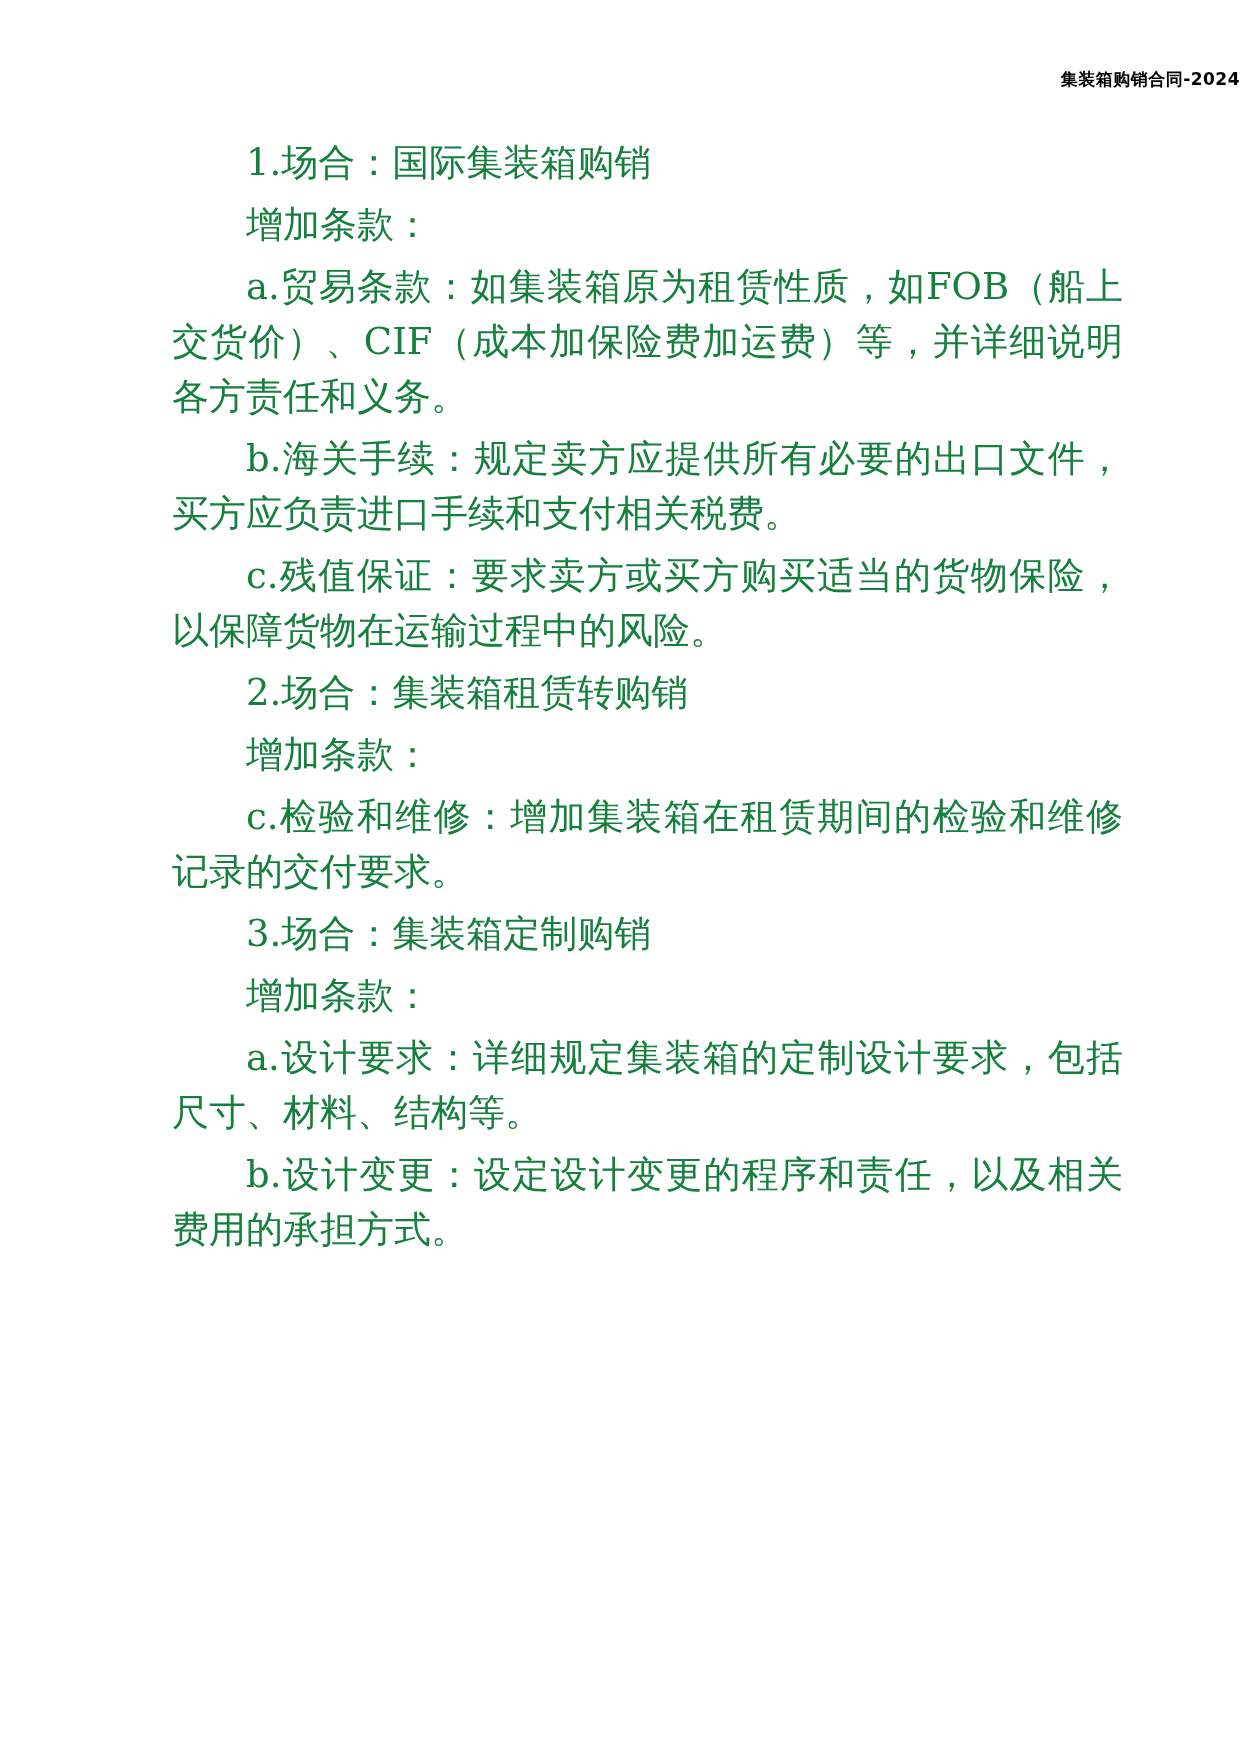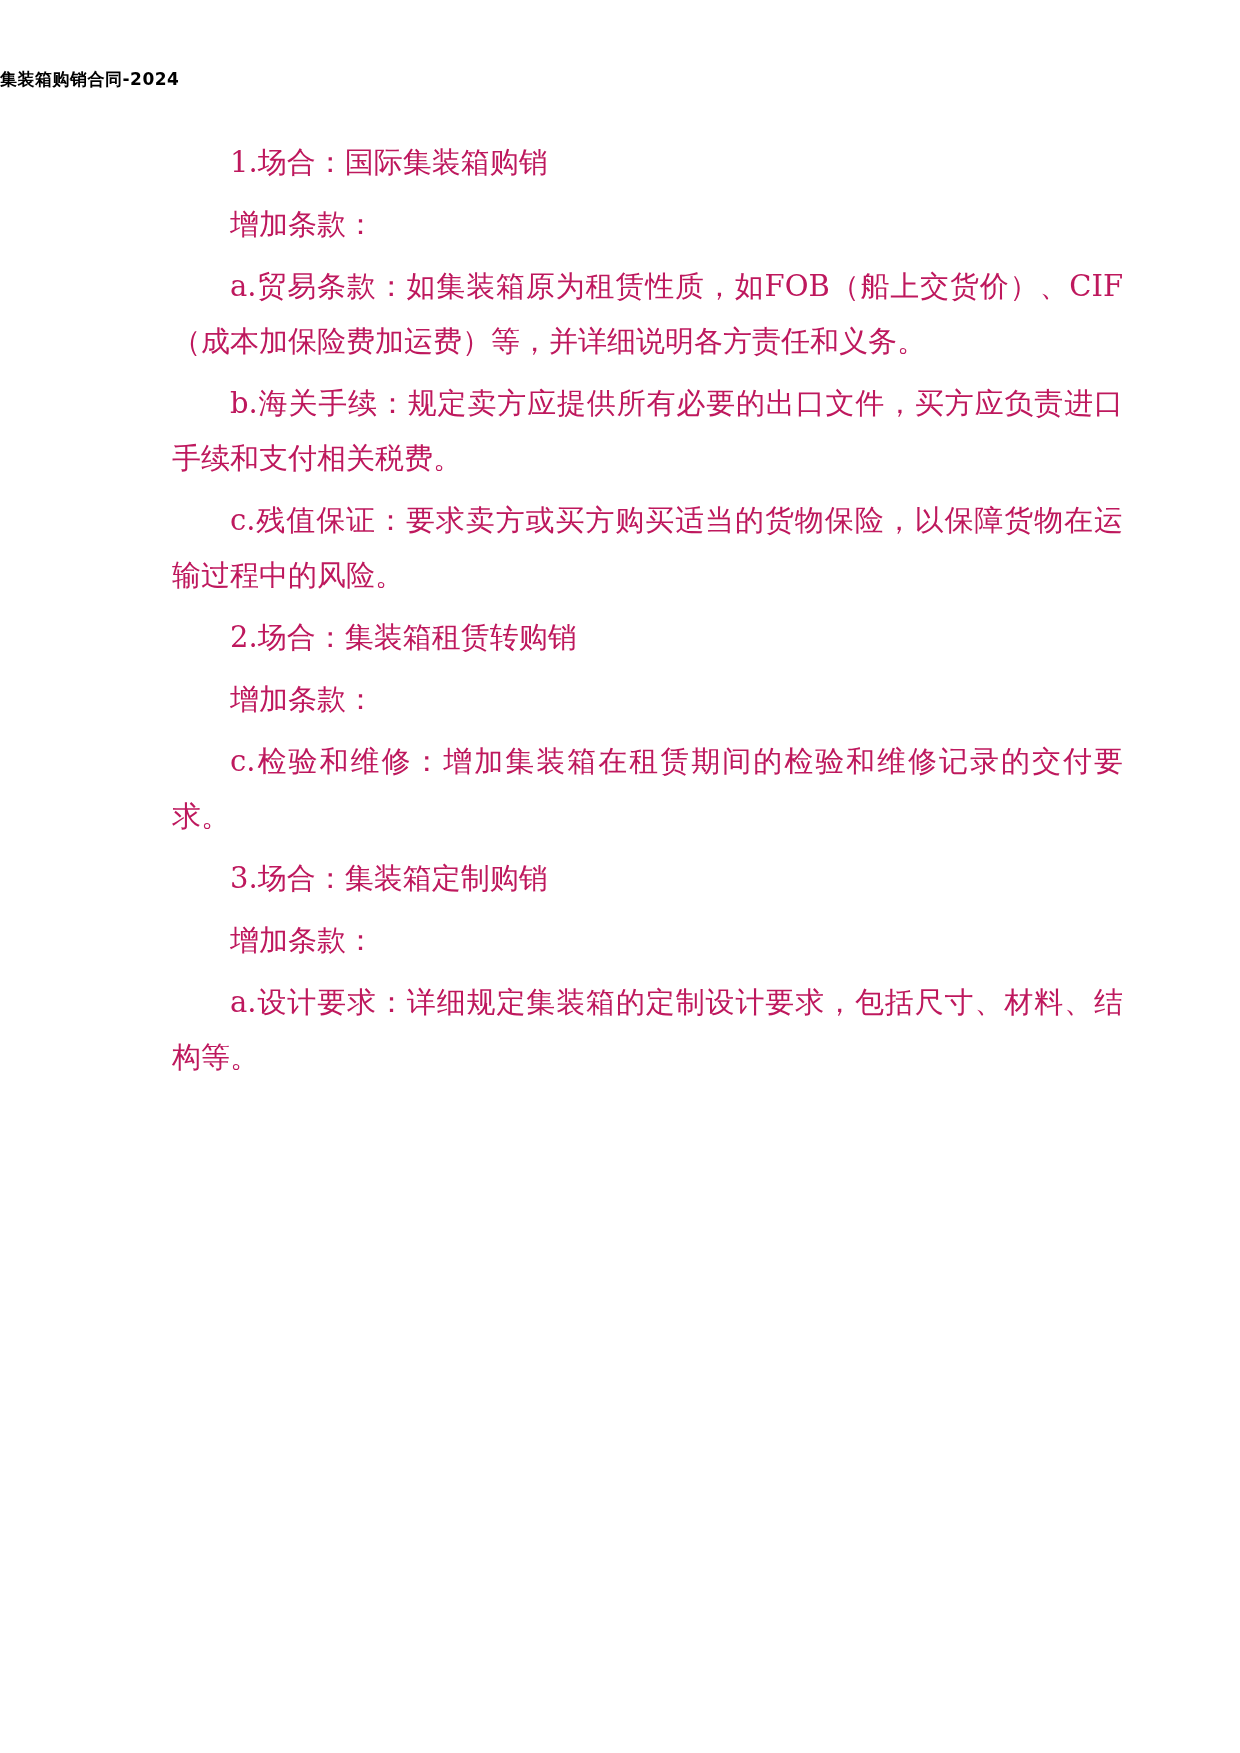--- a/index.html
+++ b/index.html
@@ -10,35 +10,35 @@
   .page {
     position: relative;
     width: 1240px;
     height: 1753px;
     background: #ffffff;
     overflow: hidden;
     box-sizing: border-box;
   }
   .doc-header {
     padding-top: 68px;
-    text-align: left;
+    text-align: right;
   }
   .doc-title {
     font-family: "DejaVu Sans", "Liberation Sans", sans-serif;
     font-weight: bold;
     font-size: 17px;
     color: #000000;
     letter-spacing: 0.5px;
   }
   .doc-body {
     margin: 44px 117px 0 172px;
     font-family: "DejaVu Serif", "Liberation Serif", serif;
-    font-size: 29px;
+    font-size: 37px;
     line-height: 55px;
-    color: #be185d;
+    color: #15803d;
     text-align: justify;
     text-justify: inter-ideograph;
   }
   .doc-body p {
     margin: 0 0 7px 0;
     text-indent: 2em;
     word-break: break-all;
   }
 </style>
 </head>
@@ -54,14 +54,15 @@
     <p>增加条款：</p>
     <p>a.贸易条款：如集装箱原为租赁性质，如FOB（船上交货价）、CIF（成本加保险费加运费）等，并详细说明各方责任和义务。</p>
     <p>b.海关手续：规定卖方应提供所有必要的出口文件，买方应负责进口手续和支付相关税费。</p>
     <p>c.残值保证：要求卖方或买方购买适当的货物保险，以保障货物在运输过程中的风险。</p>
     <p>2.场合：集装箱租赁转购销</p>
     <p>增加条款：</p>
     <p>c.检验和维修：增加集装箱在租赁期间的检验和维修记录的交付要求。</p>
     <p>3.场合：集装箱定制购销</p>
     <p>增加条款：</p>
     <p>a.设计要求：详细规定集装箱的定制设计要求，包括尺寸、材料、结构等。</p>
+    <p>b.设计变更：设定设计变更的程序和责任，以及相关费用的承担方式。</p>
   </main>
 </div>
 
 </body></html>

